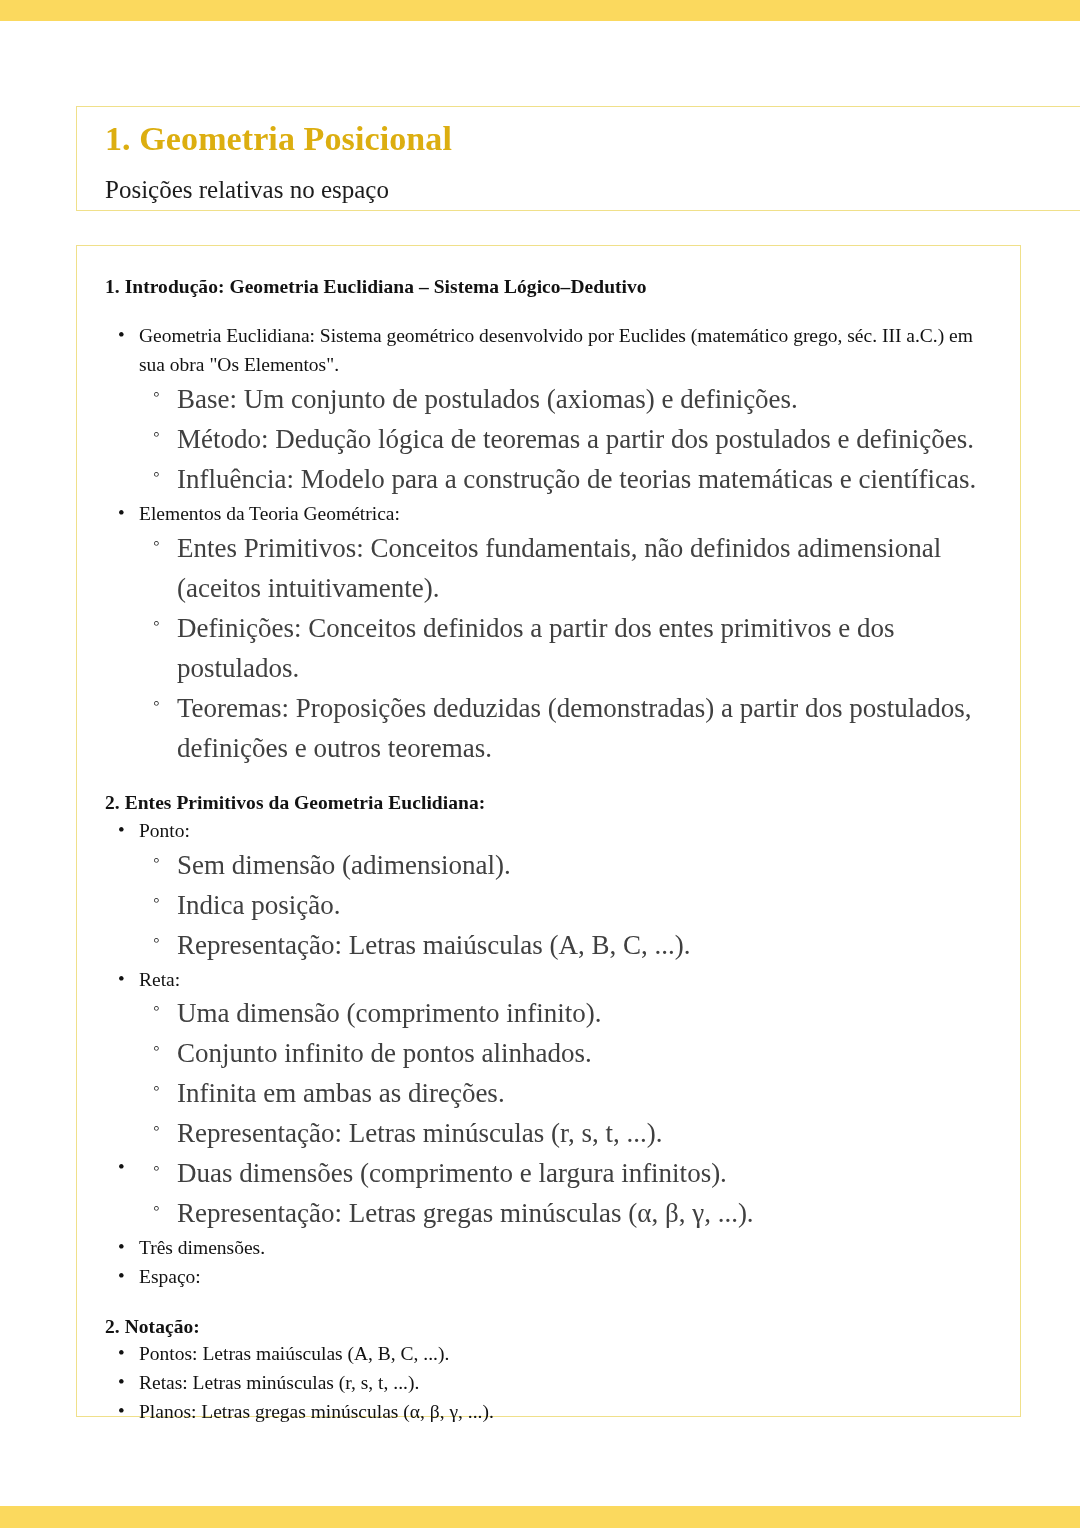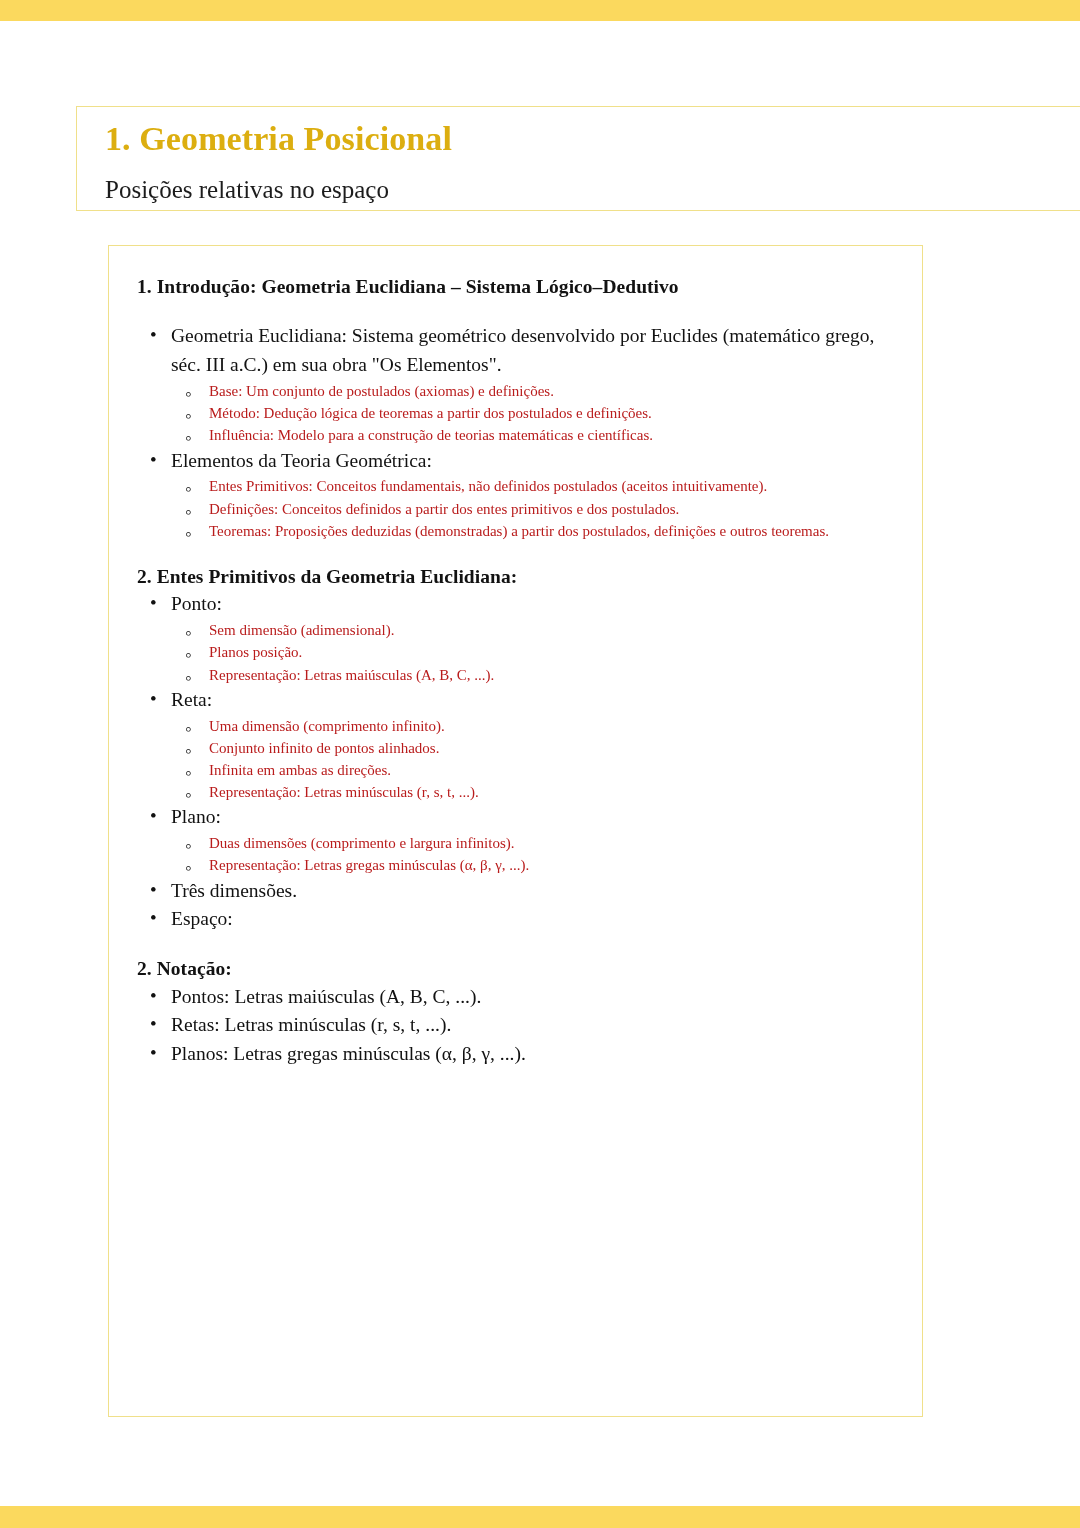--- a/index.html
+++ b/index.html
@@ -65,27 +65,26 @@
     line-height: 1.2;
     font-weight: 400;
     color: #1c1c1c;
   }
 
   
   .content-card {
     position: absolute;
     left: 76px;
     top: 245px;
-    width: 815px;
+    width: 945px;
     height: 1172px;
     box-sizing: border-box;
     border: 1.5px solid #f0e08a;
     background: #ffffff;
     padding: 28px 36px 20px 28px;
-    margin-left: 32px;
   }
 
   .section {
     margin: 0;
   }
   .section + .section {
     margin-top: 22px;
   }
   .section-heading {
     margin: 0 0 0 0;
@@ -125,23 +124,23 @@
   }
 
   ul.lvl2 {
     list-style: none;
     margin: 0;
     padding: 0;
   }
   ul.lvl2 > li.bullet2 {
     position: relative;
     padding-left: 36px;
-    font-size: 15px;
-    line-height: 1.48;
-    color: #b91c1c;
+    font-size: 27px;
+    line-height: 1.48;
+    color: #404040;
   }
   ul.lvl2 > li.bullet2::before {
     content: "\25E6";
     position: absolute;
     left: 12px;
     top: 0px;
     font-size: 19px;
     line-height: 1.48;
     color: #121212;
   }
@@ -172,49 +171,48 @@
               <span class="txt">Geometria Euclidiana: Sistema geométrico desenvolvido por Euclides (matemático grego, séc. III a.C.) em sua obra "Os Elementos".</span>
               <ul class="lvl2">
                 <li class="bullet2">Base: Um conjunto de postulados (axiomas) e definições.</li>
                 <li class="bullet2">Método: Dedução lógica de teoremas a partir dos postulados e definições.</li>
                 <li class="bullet2">Influência: Modelo para a construção de teorias matemáticas e científicas.</li>
               </ul>
             </li>
             <li class="bullet1">
               <span class="txt">Elementos da Teoria Geométrica:</span>
               <ul class="lvl2">
-                <li class="bullet2">Entes Primitivos: Conceitos fundamentais, não definidos postulados (aceitos intuitivamente).</li>
+                <li class="bullet2">Entes Primitivos: Conceitos fundamentais, não definidos adimensional (aceitos intuitivamente).</li>
                 <li class="bullet2">Definições: Conceitos definidos a partir dos entes primitivos e dos postulados.</li>
                 <li class="bullet2">Teoremas: Proposições deduzidas (demonstradas) a partir dos postulados, definições e outros teoremas.</li>
               </ul>
             </li>
           </ul>
         </div>
         <div class="section">
           <div class="section-heading">2. Entes Primitivos da Geometria Euclidiana:</div>
           <ul class="lvl1">
             <li class="bullet1">
               <span class="txt">Ponto:</span>
               <ul class="lvl2">
                 <li class="bullet2">Sem dimensão (adimensional).</li>
-                <li class="bullet2">Planos posição.</li>
+                <li class="bullet2">Indica posição.</li>
                 <li class="bullet2">Representação: Letras maiúsculas (A, B, C, ...).</li>
               </ul>
             </li>
             <li class="bullet1">
               <span class="txt">Reta:</span>
               <ul class="lvl2">
                 <li class="bullet2">Uma dimensão (comprimento infinito).</li>
                 <li class="bullet2">Conjunto infinito de pontos alinhados.</li>
                 <li class="bullet2">Infinita em ambas as direções.</li>
                 <li class="bullet2">Representação: Letras minúsculas (r, s, t, ...).</li>
               </ul>
             </li>
             <li class="bullet1">
-              <span class="txt">Plano:</span>
               <ul class="lvl2">
                 <li class="bullet2">Duas dimensões (comprimento e largura infinitos).</li>
                 <li class="bullet2">Representação: Letras gregas minúsculas (α, β, γ, ...).</li>
               </ul>
             </li>
             <li class="bullet1">
               <span class="txt">Três dimensões.</span>
             </li>
             <li class="bullet1">
               <span class="txt">Espaço:</span>

